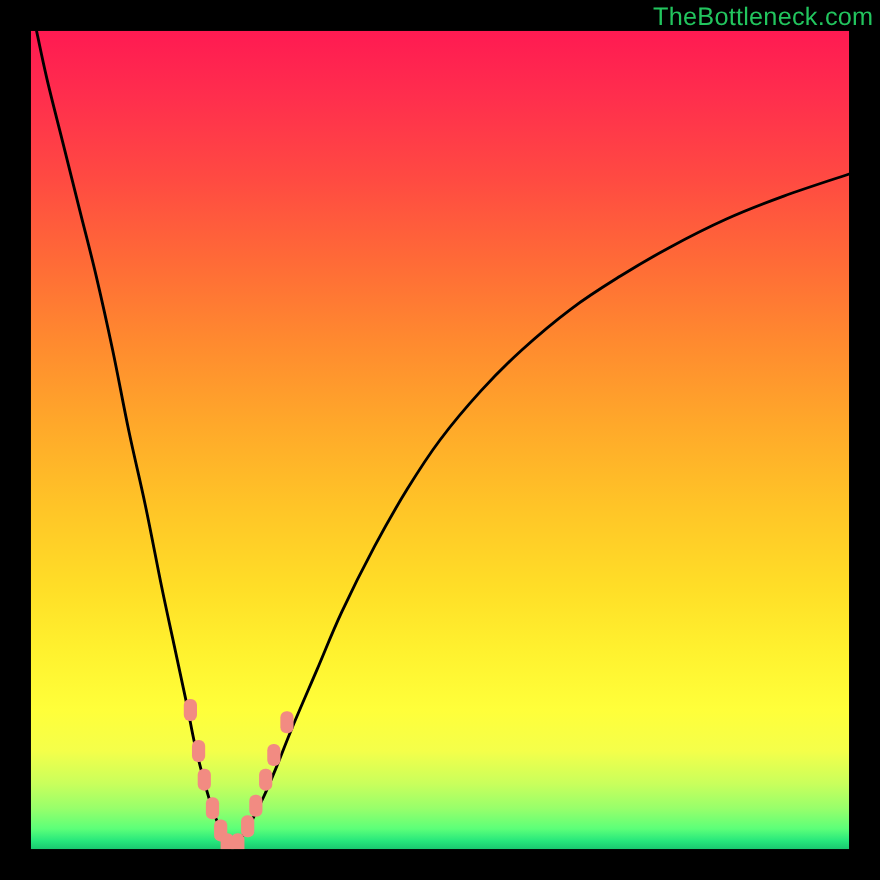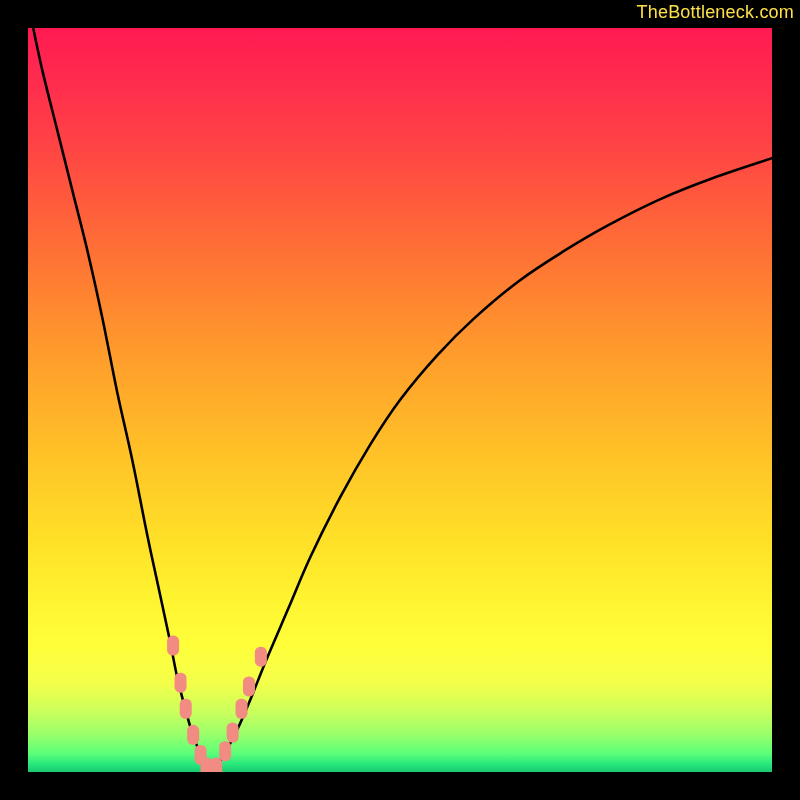--- a/index.html
+++ b/index.html
@@ -57,22 +57,22 @@
     position: absolute;
     left: 0;
     top: 0;
     width: 744px;
     height: 744px;
   }
   .watermark {
     position: absolute;
     top: 2px;
     right: 6px;
-    color: #fde047;
-    font-size: 18px;
+    color: #22c55e;
+    font-size: 23px;
     letter-spacing: 0.2px;
     font-weight: 400;
     user-select: none;
     margin-left: 12px;
   }
 </style>
 </head>
 <body>
 
 <div class="frame">

